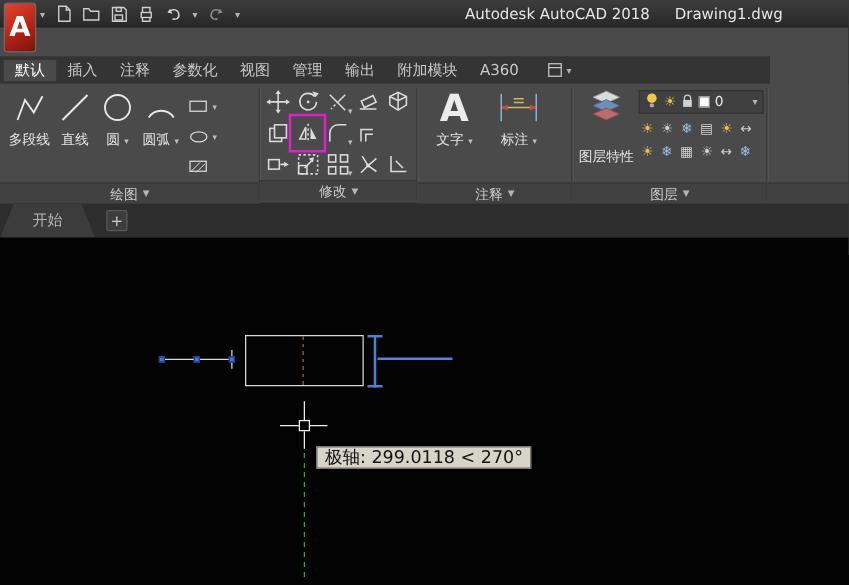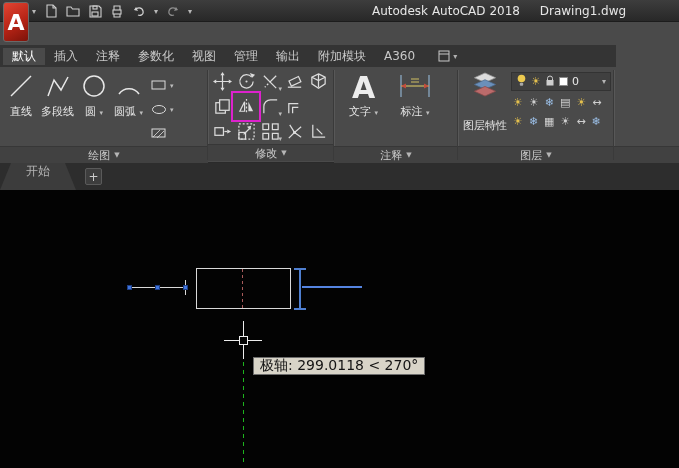--- a/index.html
+++ b/index.html
@@ -68,21 +68,21 @@
   .layer-combo .lname { color:#e8e8e8; font-size:11px; }
   .layer-combo .tcaret { color:#b5b5b5; font-size:8px; margin-left:auto; }
   .swatch { width:9px; height:9px; background:#ffffff; border:1px solid #8a8a8a; }
   .ltr { display:flex; align-items:center; gap:6px; height:16px; padding-left:2px; }
   .mini { font-size:11px; line-height:1; }
   .yel { color:#e4c04e; } .blu { color:#9cc0e8; } .gry { color:#cfcfcf; }
 
   
   .ftabs { position:absolute; left:0; top:163px; width:679px; height:27px; background:#2d2d2d;
     display:flex; align-items:stretch; }
-  .ftab { position:relative; display:flex; align-items:flex-start; padding:0 26px; font-size:12px;
+  .ftab { position:relative; display:flex; align-items:center; padding:0 26px; font-size:12px;
     color:#b5b5b5; background:#3c3c3c; margin-right:-7px;
     clip-path:polygon(11px 0, calc(100% - 11px) 0, 100% 100%, 0 100%); }
   .ftab.active { background:linear-gradient(#767676,#525252); color:#ffffff; z-index:2; }
   .ftab .close { margin-left:22px; color:#dddddd; font-size:12px; }
   .newtab { width:17px; height:17px; margin:5px 0 0 16px; background:#3d3d3d; border:1px solid #5a5a5a;
     border-radius:2px; color:#cccccc; font-size:12px; display:flex; align-items:center; justify-content:center; }
 
   
   .canvas { position:absolute; left:0; top:190px; width:679px; height:278px; background:#030303; }
   .abs { position:absolute; }
@@ -178,29 +178,29 @@
       <span class="tcaret">▾</span>
     </span>
   </div>
 
   <div class="ribbon">
 
     <div class="panel" style="width:208px;">
       <div class="pc">
         <div class="bigbtn">
           <span><svg width="28" height="28" viewBox="0 0 28 28">
+                <path d="M4 24L10 8l7 10 7-13" fill="none" stroke="#e8e8e8" stroke-width="1.5"></path>
+              </svg></span>
+          <span class="lbl">多段线</span>
+        </div>
+        <div class="bigbtn">
+          <span><svg width="28" height="28" viewBox="0 0 28 28">
                 <line x1="4" y1="24" x2="24" y2="4" stroke="#e8e8e8" stroke-width="1.5"></line>
               </svg></span>
           <span class="lbl">直线</span>
-        </div>
-        <div class="bigbtn">
-          <span><svg width="28" height="28" viewBox="0 0 28 28">
-                <path d="M4 24L10 8l7 10 7-13" fill="none" stroke="#e8e8e8" stroke-width="1.5"></path>
-              </svg></span>
-          <span class="lbl">多段线</span>
         </div>
         <div class="bigbtn">
           <span><svg width="28" height="28" viewBox="0 0 28 28">
                 <circle cx="14" cy="14" r="10" fill="none" stroke="#e8e8e8" stroke-width="1.5"></circle>
               </svg></span>
           <span class="lbl"><span>圆</span> <span class="tcaret">▾</span></span>
         </div>
         <div class="bigbtn">
           <span><svg width="28" height="28" viewBox="0 0 28 28">
                 <path d="M4 22A12 12 0 0 1 24 22" fill="none" stroke="#e8e8e8" stroke-width="1.5"></path>

